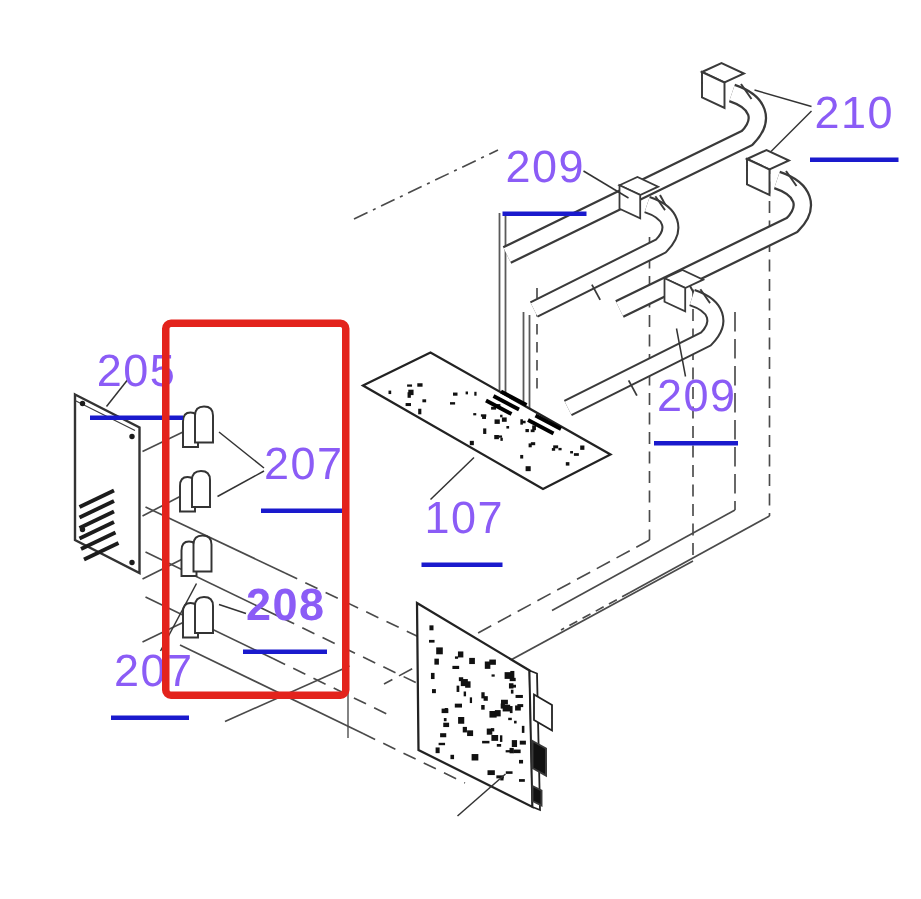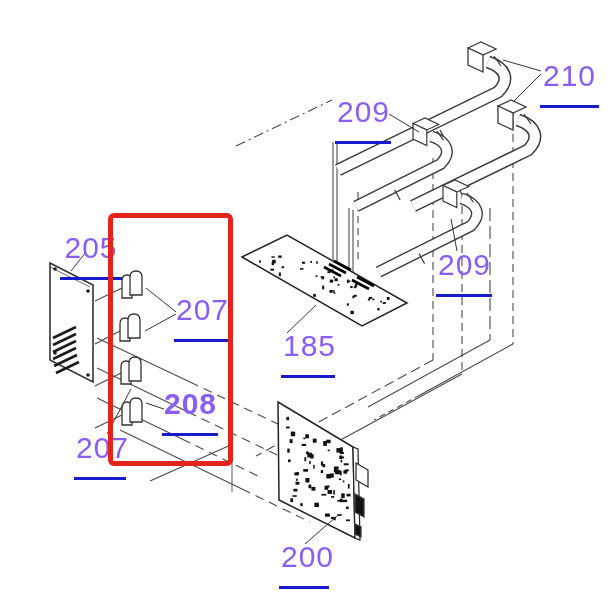--- a/index.html
+++ b/index.html
@@ -303,21 +303,20 @@
       <line x1="541" y1="74" x2="514" y2="101"></line>
       <line x1="457" y1="251" x2="451" y2="219"></line>
     </g>
   </g>
 </svg>
 
 <div class="part-label lbl-205">205</div>
 <div class="part-label lbl-207t">207</div>
 <div class="part-label lbl-208">208</div>
 <div class="part-label lbl-207b">207</div>
-<div class="part-label lbl-206">185</div>
-<div class="part-label lbl-200">200</div>
+<div class="part-label lbl-206">107</div>
 <div class="part-label lbl-209t">209</div>
 <div class="part-label lbl-210">210</div>
 <div class="part-label lbl-209b">209</div>
 
 <div class="highlight-box"></div>
 
 </div>
 
 </body></html>

